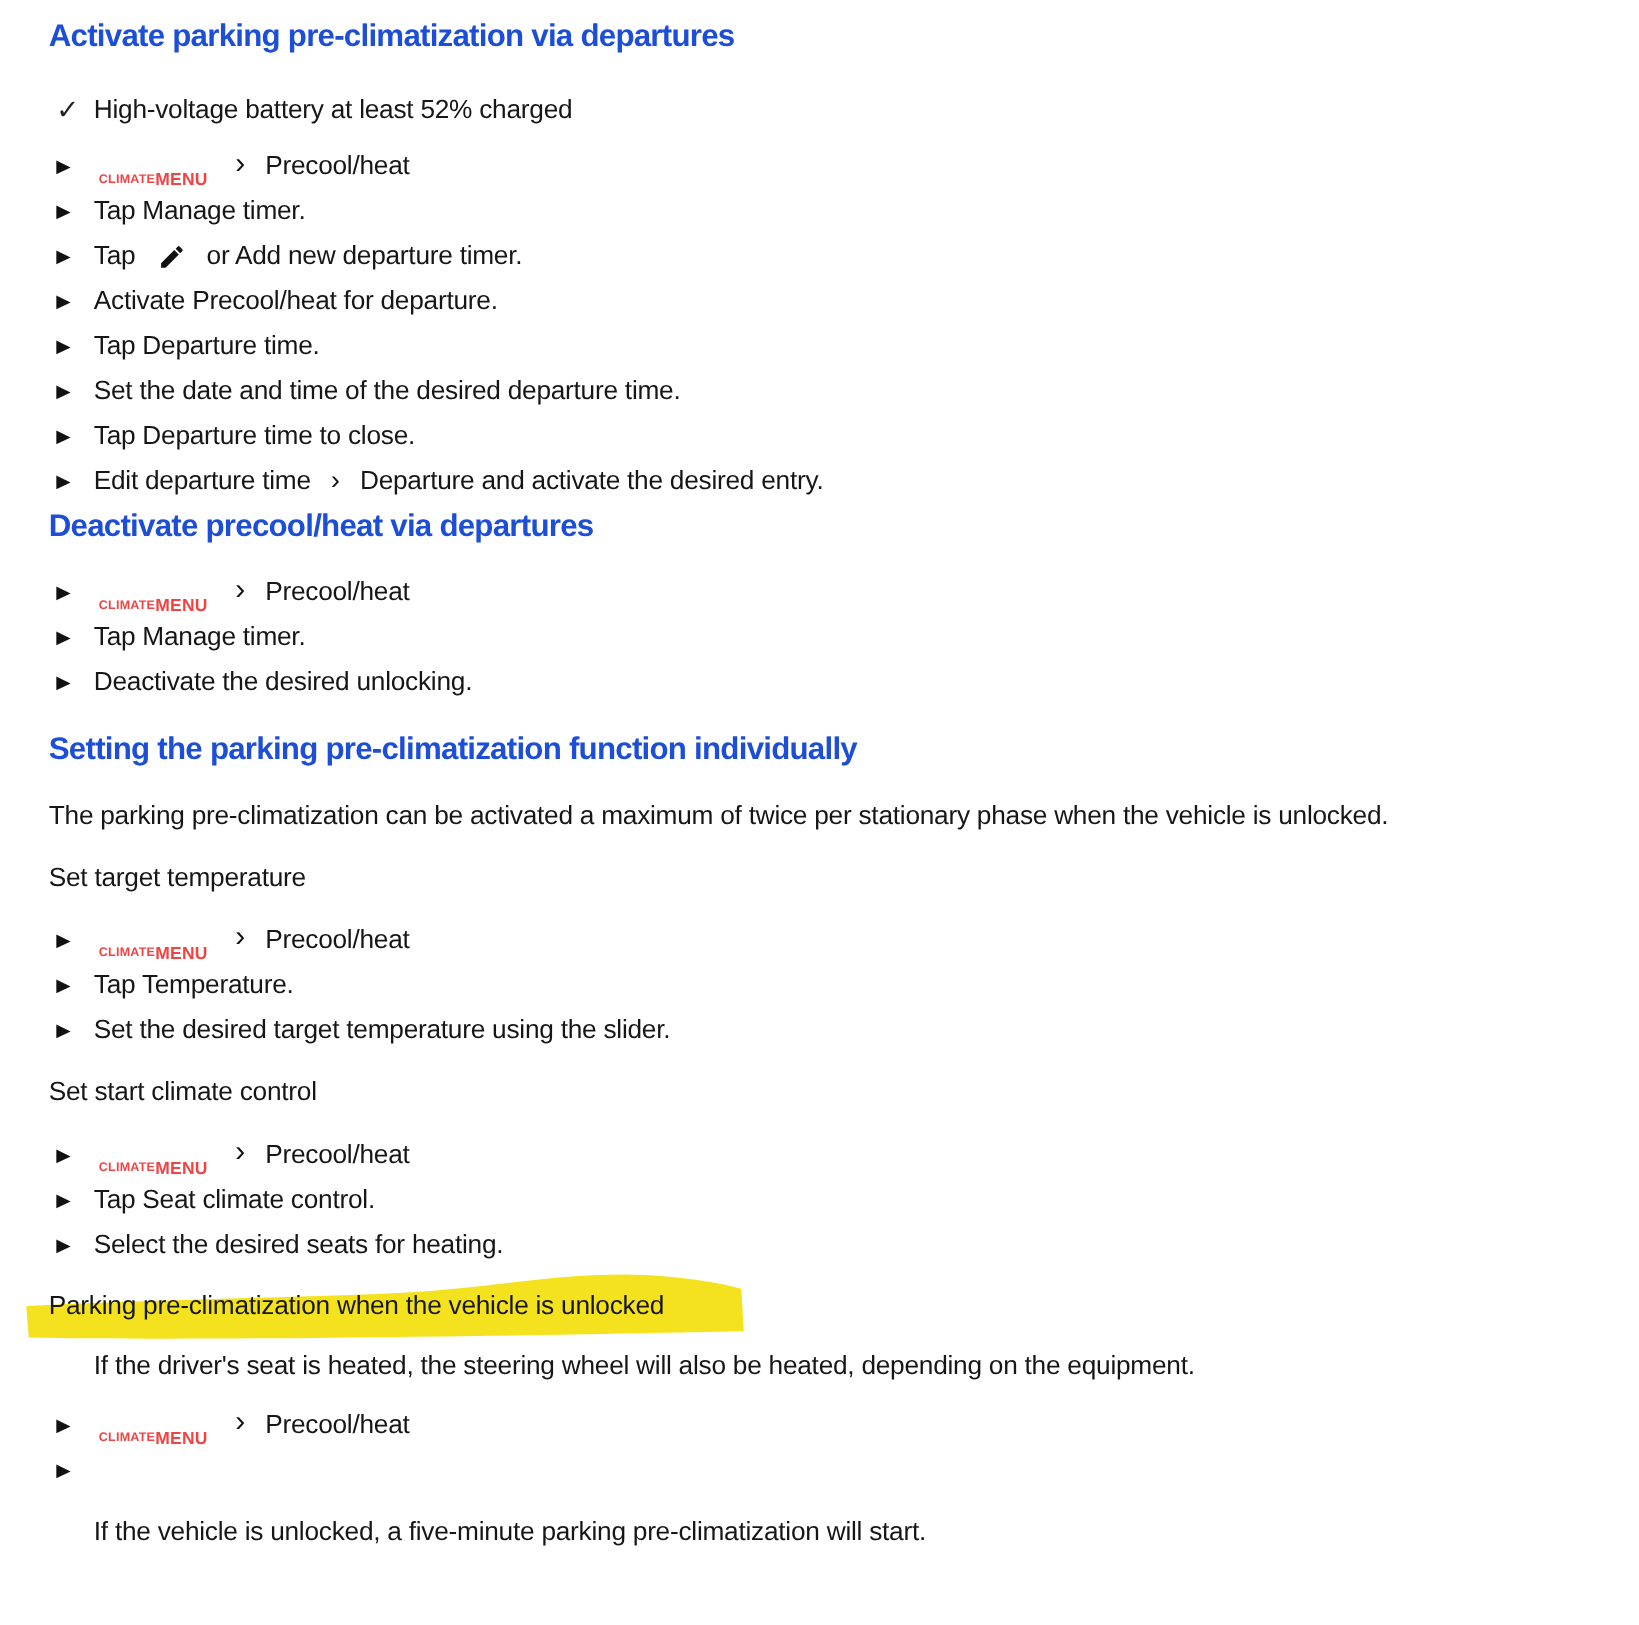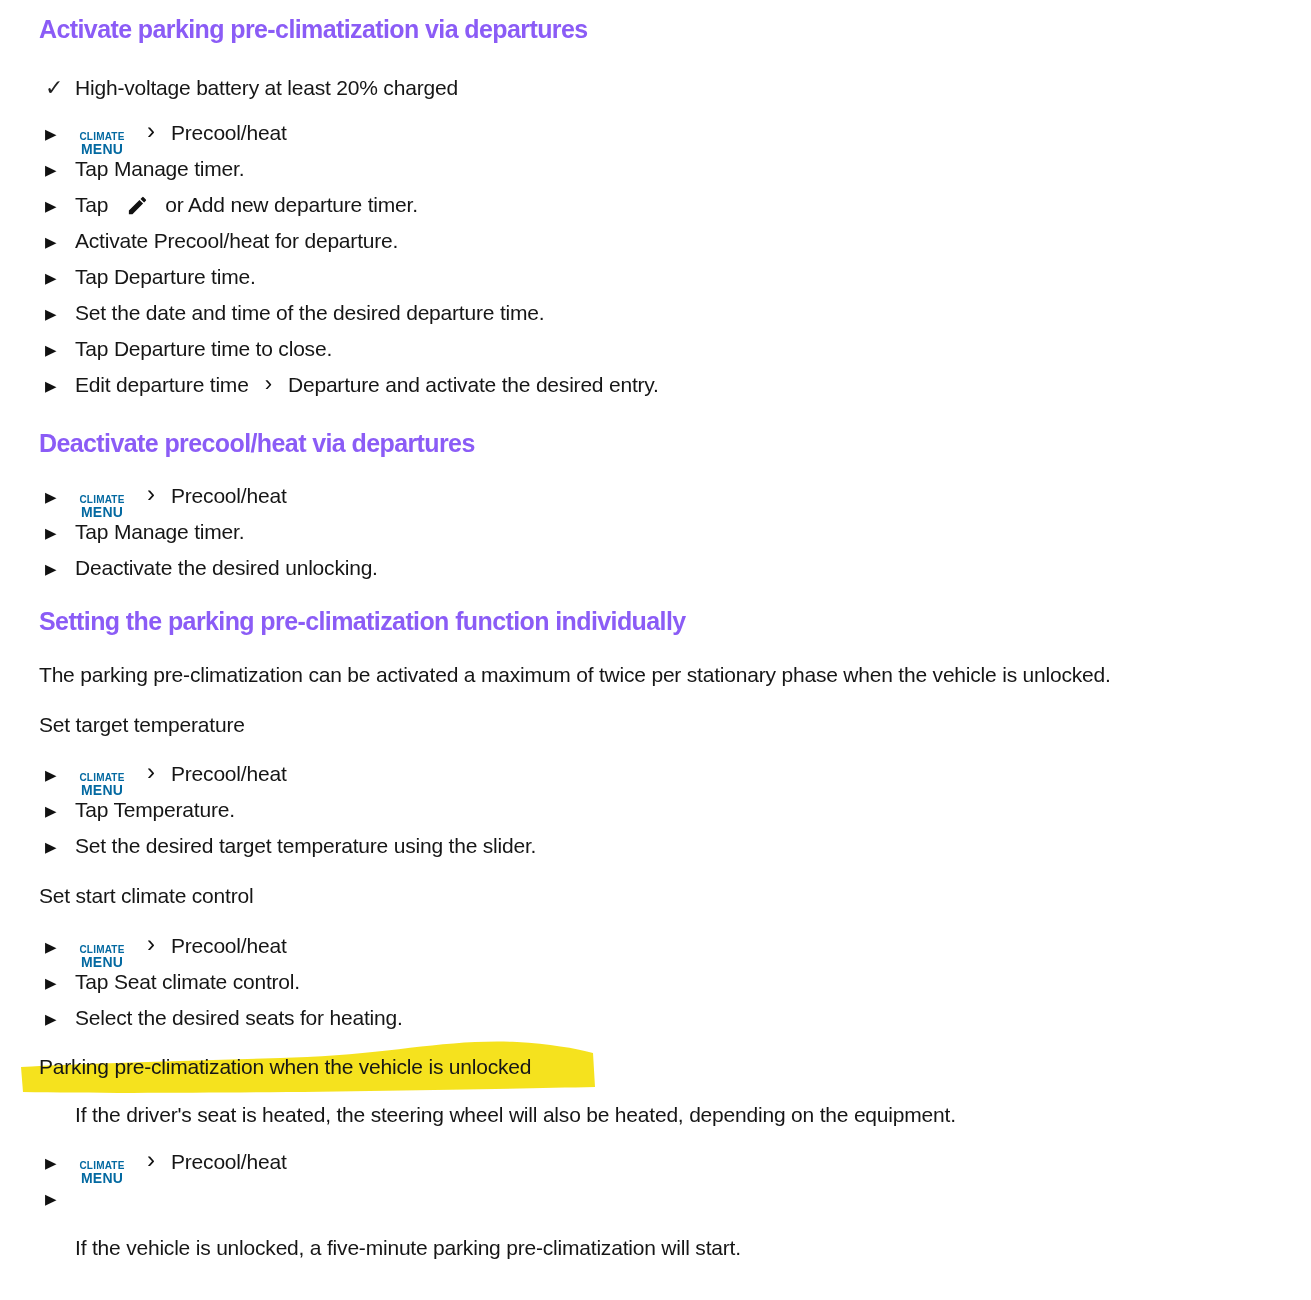--- a/index.html
+++ b/index.html
@@ -6,42 +6,42 @@
   body{
     width:1311px;height:1300px;overflow:hidden;
     font-family:"Liberation Sans",sans-serif;
     color:#161616;
     -webkit-font-smoothing:antialiased;
   }
   .doc{padding:10px 30px 0 39px;}
 
   .heading{
     font-size:25px;font-weight:700;letter-spacing:-0.6px;
-    line-height:30px;height:30px;margin:0;color:#8b5cf6;
+    line-height:30px;height:30px;margin:0;color:#1d4ed8;
   }
   #h1{margin-top:4px;}
-  #h2{margin-top:25px;}
+  #h2{margin-top:3px;}
   #h3{margin-top:20px;}
 
   .row{height:36px;display:flex;align-items:center;}
   .textline{height:30px;display:flex;align-items:flex-start;font-size:21px;letter-spacing:-0.2px;line-height:30px;}
 
   .bullet{
     width:20px;margin-left:6px;margin-right:10px;flex:0 0 auto;
     font-size:15px;line-height:1;color:#111;transform:scaleY(0.95);
   }
   .check{
     width:20px;margin-left:6px;margin-right:10px;flex:0 0 auto;
     font-size:22px;line-height:1;color:#222;font-weight:400;
   }
   .t{font-size:21px;letter-spacing:-0.2px;line-height:28px;}
 
   .climate-key{
-    display:inline-flex;flex-direction:column;align-items:center;justify-content:center;
-    margin-left:4px;min-width:46px;color:#0369a1;margin-top:21px;
+    display:inline-flex;flex-direction:row;align-items:center;justify-content:center;
+    margin-left:4px;min-width:46px;color:#ef4444;margin-top:21px;
   }
   .ck-top{font-size:10px;font-weight:700;line-height:11px;letter-spacing:0.2px;}
   .ck-bottom{font-size:14px;font-weight:700;line-height:15px;letter-spacing:0.2px;}
   .chev{
     font-size:24px;line-height:1;color:#111;
     margin-left:22px;margin-right:16px;transform:translateY(-2px);
   }
   .chev-inline{
     font-size:22px;line-height:1;color:#111;
     margin-left:16px;margin-right:16px;transform:translateY(-1px);
@@ -67,21 +67,21 @@
 </style>
 </head>
 <body>
 
 <div class="doc">
 
   <h1 class="heading" id="h1">Activate parking pre-climatization via departures</h1>
 
   <div class="row mt-check">
     <span class="check">✓</span>
-    <span class="t">High-voltage battery at least 20% charged</span>
+    <span class="t">High-voltage battery at least 52% charged</span>
   </div>
 
   <div class="row mt-menu1">
     <span class="bullet">▶</span>
     <span class="climate-key">
       <span class="ck-top">CLIMATE</span>
       <span class="ck-bottom">MENU</span>
     </span>
     <span class="chev">›</span>
     <span class="t">Precool/heat</span>

